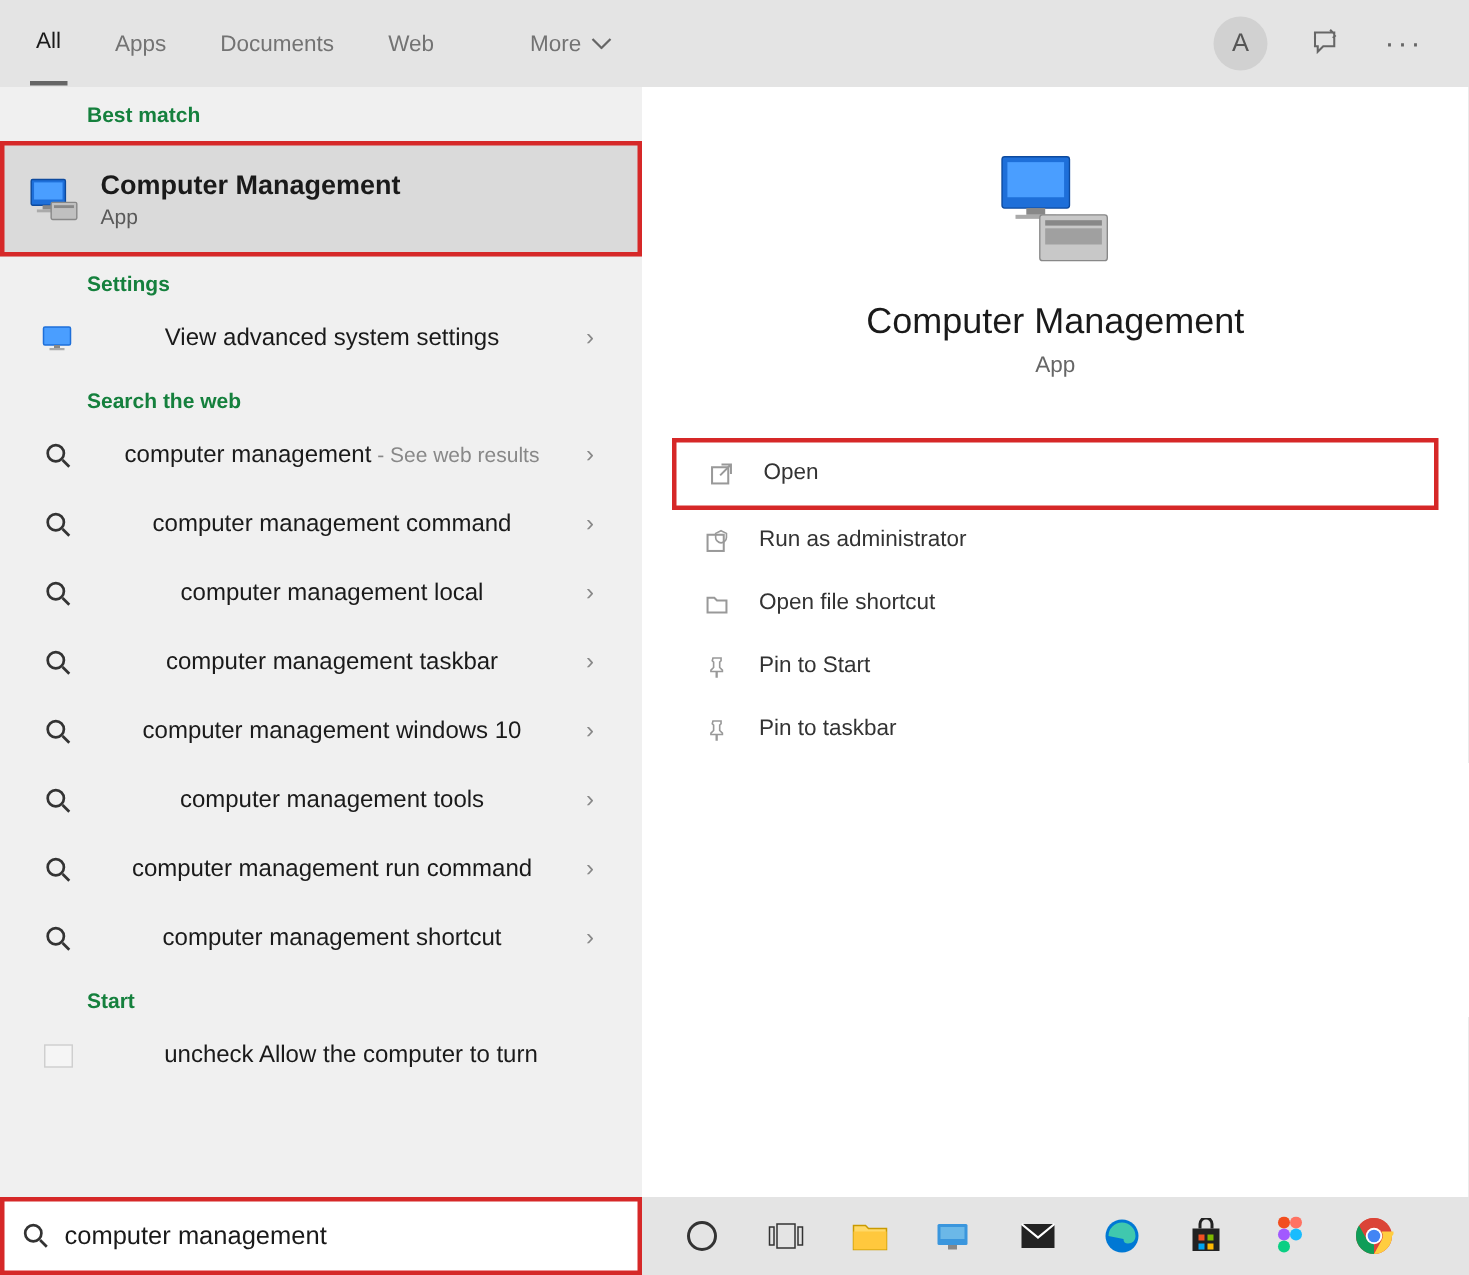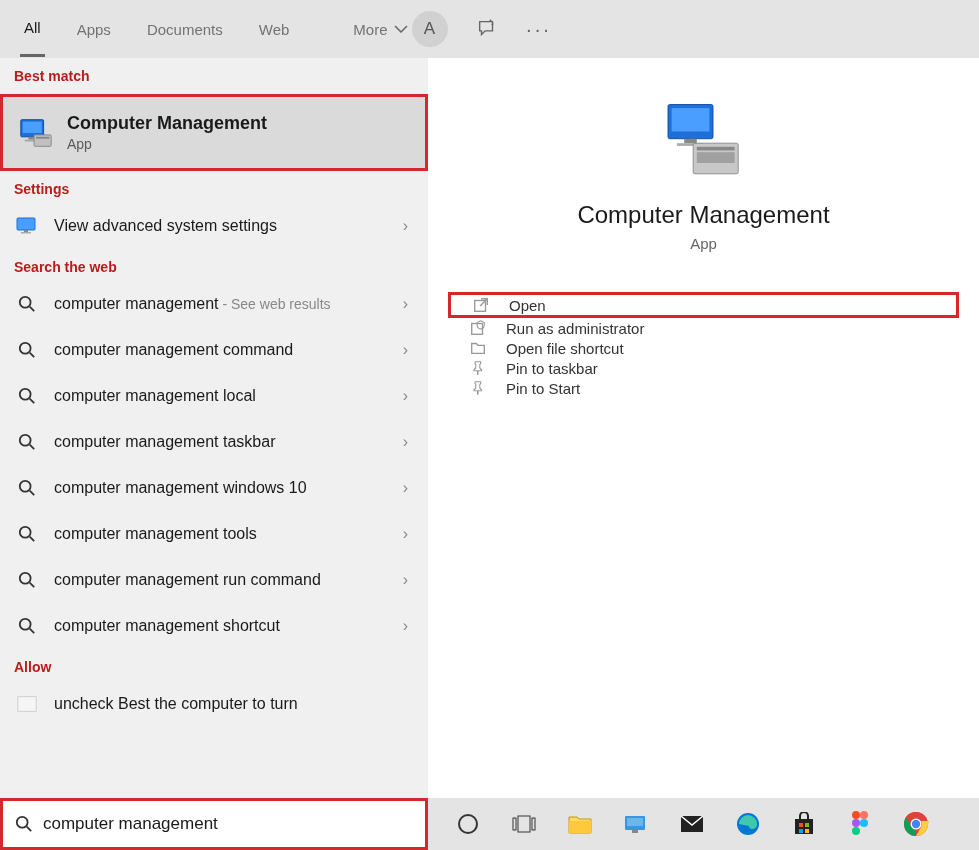--- a/index.html
+++ b/index.html
@@ -1,51 +1,51 @@
 <!DOCTYPE html>
 <html><head>
 <meta charset="utf-8">
 <style>
 * { margin: 0; padding: 0; box-sizing: border-box; font-family: 'Segoe UI', Tahoma, sans-serif; }
 body { width: 979px; height: 850px; background: #e4e4e4; overflow: hidden; position: relative; }
 
-.top-bar { height: 58px; display: flex; align-items: center; padding: 0 20px; }
+.top-bar { height: 58px; display: flex; align-items: center; padding: 0 20px; justify-content: space-between; }
 .tabs { display: flex; gap: 28px; align-items: center; }
 .tab { color: #737373; font-size: 15px; padding: 18px 4px; cursor: pointer; }
 .tab.active { color: #1a1a1a; font-weight: 500; border-bottom: 3px solid #666; }
 .more-wrap { display: flex; align-items: center; gap: 6px; margin-left: 28px; }
 .top-right { display: flex; align-items: center; gap: 28px; padding-right: 10px; }
 .avatar { width: 36px; height: 36px; border-radius: 50%; background: #d1d1d1; display: flex; align-items: center; justify-content: center; color: #555; font-size: 17px; }
 .feedback-icon { width: 22px; height: 22px; color: #666; }
 .ellipsis { color: #666; font-size: 20px; letter-spacing: 2px; }
 
 .main { display: flex; height: 740px; }
 .left { width: 428px; background: #f0f0f0; position: relative; }
 .right { flex: 1; background: #fff; padding: 30px 20px 0 20px; display: flex; flex-direction: column; align-items: center; }
 
-.section-header { font-size: 14px; font-weight: 600; color: #b91c1c; padding: 10px 14px 6px; }
+.section-header { font-size: 14px; font-weight: 600; color: #15803d; padding: 10px 14px 6px; margin-left: 44px; }
 
 .best-match-item { background: #dadada; padding: 16px 14px; display: flex; align-items: center; gap: 12px; border: 3px solid #d62828; margin: 4px 0 0 0; }
 .best-match-icon { width: 38px; height: 38px; display: flex; align-items: center; justify-content: center; }
 .best-match-text .title { font-size: 18px; font-weight: 600; color: #1a1a1a; }
 .best-match-text .subtitle { font-size: 14px; color: #5a5a5a; margin-top: 2px; }
 
-.result-item { padding: 10px 14px; display: flex; align-items: center; gap: 14px; position: relative; }
+.result-item { padding: 10px 26px; display: flex; align-items: center; gap: 14px; position: relative; text-align: center; }
 .result-icon { width: 26px; height: 26px; display: flex; align-items: center; justify-content: center; flex-shrink: 0; }
 .result-text { font-size: 16px; color: #1a1a1a; flex: 1; line-height: 1.3; }
 .result-text .suffix { color: #888; font-size: 14px; }
 .result-text b { font-weight: 400; }
 .chevron { color: #888; font-size: 16px; padding-right: 6px; }
 
 .right-icon-large { width: 90px; height: 85px; margin-top: 10px; display: flex; align-items: center; justify-content: center; }
 .right-title { font-size: 24px; color: #1a1a1a; margin-top: 18px; }
 .right-subtitle { font-size: 15px; color: #666; margin-top: 6px; }
 
 .actions { width: 100%; margin-top: 40px; display: flex; flex-direction: column; gap: 0; }
-.action-item { display: flex; align-items: center; gap: 18px; padding: 0 20px; font-size: 15px; color: #333; }
+.action-item { display: flex; align-items: flex-start; gap: 18px; padding: 11px 20px; font-size: 15px; color: #333; }
 .action-item.highlighted { border: 3px solid #d62828; }
 .action-icon { width: 20px; height: 20px; color: #999; display: flex; align-items: center; justify-content: center; }
 
 .bottom { position: absolute; bottom: 0; left: 0; width: 979px; height: 52px; display: flex; }
 .search-box { width: 428px; height: 52px; background: #fff; border: 3px solid #d62828; display: flex; align-items: center; padding: 0 12px; gap: 10px; }
 .search-box input { border: none; outline: none; font-size: 17px; flex: 1; color: #1a1a1a; }
 
 .taskbar { flex: 1; background: #e4e4e4; display: flex; align-items: center; gap: 0; padding-left: 12px; }
 .taskbar-item { width: 56px; height: 52px; display: flex; align-items: center; justify-content: center; }
 
@@ -186,28 +186,28 @@
       <div class="result-icon">
           <svg class="search-svg" viewBox="0 0 20 20">
             <circle cx="8" cy="8" r="6"></circle>
             <line x1="13" y1="13" x2="18" y2="18"></line>
           </svg>
         </div>
       <div class="result-text"><span>computer management </span><b>shortcut</b></div>
       <div class="chevron">›</div>
     </div>
 
-    <div class="section-header">Allow</div>
+    <div class="section-header">Start</div>
     <div class="result-item">
       <div class="result-icon">
           <svg viewBox="0 0 24 24" width="22" height="22">
             <rect x="2" y="4" width="20" height="16" fill="#f5f5f5" stroke="#ccc"></rect>
           </svg>
         </div>
-      <div class="result-text"><span>uncheck Best the </span><b>computer</b><span> to turn</span></div>
+      <div class="result-text"><span>uncheck Allow the </span><b>computer</b><span> to turn</span></div>
     </div>
   </div>
 
   <div class="right">
     <div class="right-icon-large">
       <svg viewBox="0 0 100 90" width="90" height="85">
         <rect x="10" y="5" width="50" height="38" rx="2" fill="#1e6fd9" stroke="#0d4a9e" stroke-width="1"></rect>
         <rect x="14" y="9" width="42" height="26" fill="#4a9eff"></rect>
         <rect x="28" y="43" width="14" height="5" fill="#888"></rect>
         <rect x="20" y="48" width="30" height="3" fill="#aaa"></rect>
@@ -245,29 +245,29 @@
             </svg>
           </div>
         <span>Open file shortcut</span>
       </div>
       <div class="action-item">
         <div class="action-icon">
             <svg viewBox="0 0 20 20" width="18" height="18">
               <path d="M7 3 h6 v2 l-1 1 v4 l2 2 v1 h-4 v4 h-0.5 v-4 h-4 v-1 l2 -2 v-4 l-1 -1 z" stroke="#999" fill="none" stroke-width="1.2"></path>
             </svg>
           </div>
+        <span>Pin to Start</span>
+      </div>
+      <div class="action-item">
+        <div class="action-icon">
+            <svg viewBox="0 0 20 20" width="18" height="18">
+              <path d="M7 3 h6 v2 l-1 1 v4 l2 2 v1 h-4 v4 h-0.5 v-4 h-4 v-1 l2 -2 v-4 l-1 -1 z" stroke="#999" fill="none" stroke-width="1.2"></path>
+            </svg>
+          </div>
         <span>Pin to taskbar</span>
-      </div>
-      <div class="action-item">
-        <div class="action-icon">
-            <svg viewBox="0 0 20 20" width="18" height="18">
-              <path d="M7 3 h6 v2 l-1 1 v4 l2 2 v1 h-4 v4 h-0.5 v-4 h-4 v-1 l2 -2 v-4 l-1 -1 z" stroke="#999" fill="none" stroke-width="1.2"></path>
-            </svg>
-          </div>
-        <span>Pin to Start</span>
       </div>
     </div>
   </div>
 </div>
 
 <div class="bottom">
   <div class="search-box">
     <svg class="search-svg" viewBox="0 0 20 20">
         <circle cx="8" cy="8" r="6"></circle>
         <line x1="13" y1="13" x2="18" y2="18"></line>

